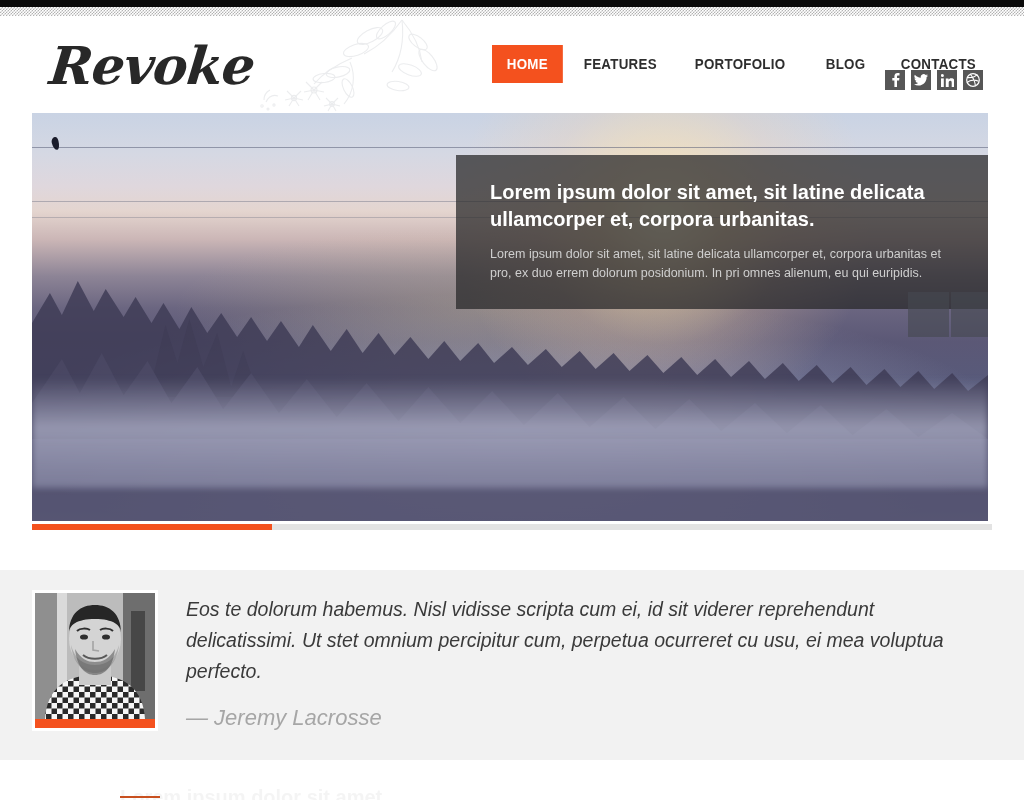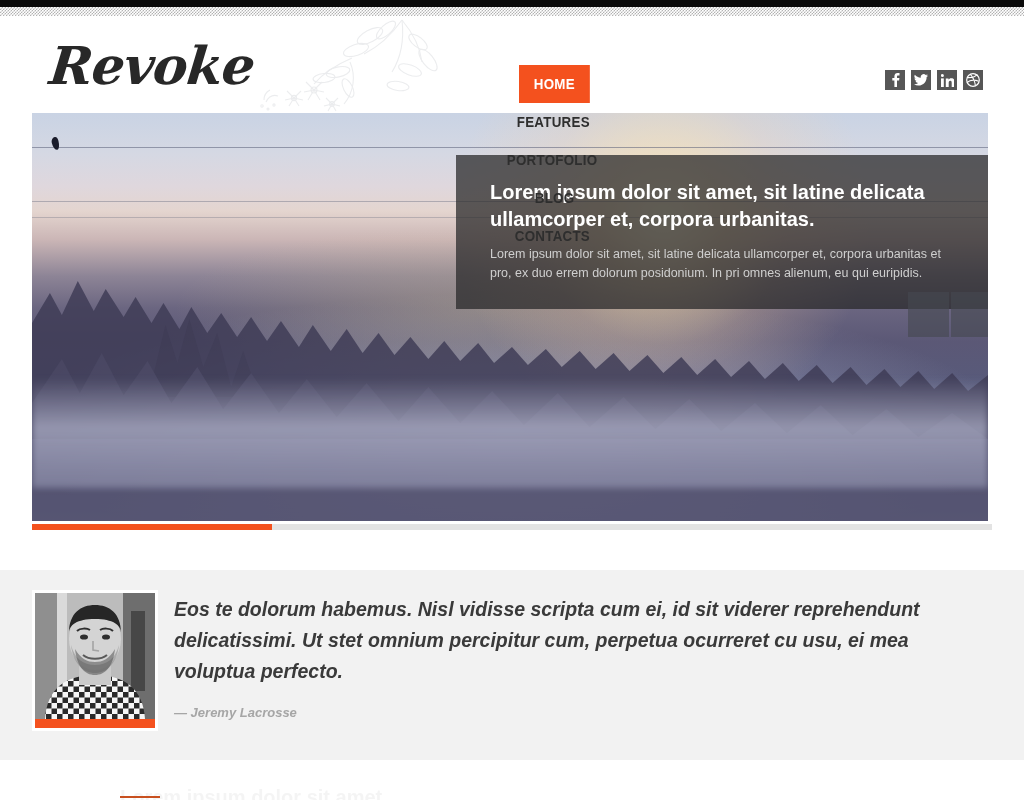--- a/index.html
+++ b/index.html
@@ -82,25 +82,24 @@
     letter-spacing: -1px;
     color: #282828;
     line-height: 1;
     transform: skewX(-6deg);
     white-space: nowrap;
   }
 
   .nav {
     position: absolute;
     left: 492px;
-    top: 49px;
+    top: 29px;
     display: flex;
     align-items: center;
     height: 38px;
-    flex-direction: column;
   }
   .nav-item {
     font-size: 14.5px;
     font-weight: bold;
     letter-spacing: .3px;
     color: #2e2e2e;
     text-transform: uppercase;
     padding: 0 16px;
     line-height: 38px;
     height: 38px;
@@ -277,35 +276,34 @@
   }
   .avatar-photo svg { display: block; width: 100%; height: 100%; }
   .avatar-bar {
     width: 120px;
     height: 9px;
     background: #F4511E;
   }
 
   .quote {
     position: absolute;
-    left: 174px;
+    left: 186px;
     top: 24px;
     width: 760px;
-    font-weight: bold;
   }
   .quote-text {
     font-style: italic;
     font-size: 19.5px;
     line-height: 1.6;
     color: #3a3a3a;
   }
   .quote-author {
     margin-top: 17px;
     font-style: italic;
-    font-size: 13px;
+    font-size: 22px;
     color: #a6a6a6;
   }
 
   
   .next-section {
     position: absolute;
     left: 0;
     top: 760px;
     width: 1024px;
     height: 40px;

